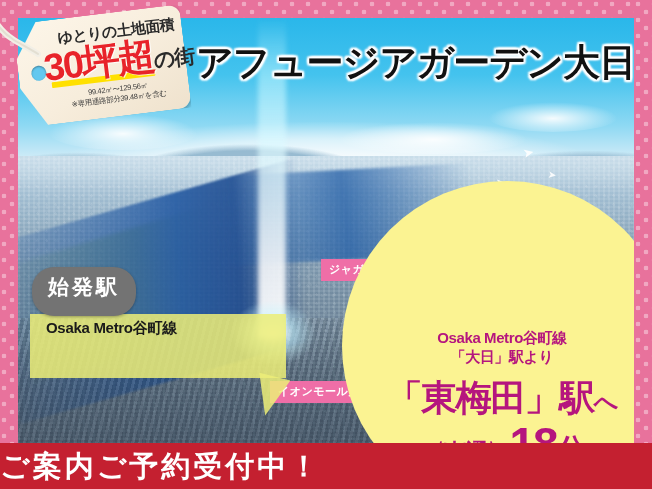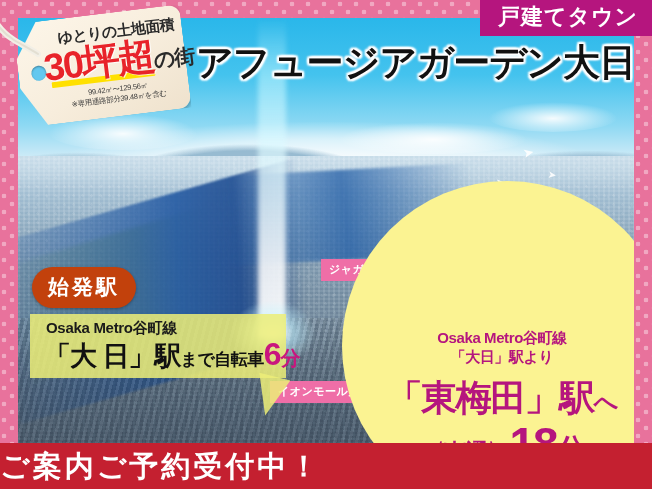--- a/index.html
+++ b/index.html
@@ -198,23 +198,23 @@
   .subline .blk{
     color:#111111;
     text-shadow:
       2px 0 2px #fff,-2px 0 2px #fff,0 2px 2px #fff,0 -2px 2px #fff,
       2px 2px 2px #fff,-2px -2px 2px #fff,2px -2px 2px #fff,-2px 2px 2px #fff;
   }
 
   
   .pill{
     position:absolute;left:14px;top:249px;
-    background:#c2410c;color:#ffffff;
+    background:#737373;color:#ffffff;
     font-size:21px;font-weight:bold;letter-spacing:3px;
-    padding:6px 16px 7px 16px;
+    padding:6px 16px 15px 16px;
     border-radius:22px;
     z-index:5;
     box-shadow:0 1px 3px rgba(0,0,0,.3);
   }
 
   
   .ybox{
     position:absolute;left:12px;top:296px;width:256px;height:64px;
     background:rgba(236,238,120,.86);
     z-index:4;
@@ -304,23 +304,20 @@
     <div class="bird b3">➤</div>
 
     <div class="plabel pl-jaguar">ジャガータウン</div>
     <div class="plabel pl-aeon">イオンモール大日</div>
 
     <div class="pill">始発駅</div>
 
     <div class="ytail"></div>
     <div class="ybox">
       <div class="l1">Osaka Metro谷町線</div>
-      <div class="l2">
-        <span class="st">「大 日」駅</span><span class="md">まで自転車</span><span class="num">6</span><span class="unit">分</span>
-      </div>
     </div>
 
     <div class="circle"></div>
     <div class="circ-txt ct1">Osaka Metro谷町線</div>
     <div class="circ-txt ct2">「大日」駅より</div>
     <div class="circ-txt ct3">
       <span class="big">「東梅田」駅</span><span class="sm">へ</span>
     </div>
     <div class="circ-txt ct4">
       <span class="dir">〈直通〉</span><span class="n">18</span><span class="u">分</span>
@@ -344,19 +341,18 @@
   </div>
   <svg class="string" viewBox="0 0 58 70" xmlns="http://www.w3.org/2000/svg">
     <path d="M2 2 C 6 20, 14 34, 30 44 C 40 50, 48 54, 54 58" stroke="#f2efe6" stroke-width="6" fill="none" stroke-linecap="round"></path>
     <path d="M2 2 C 6 20, 14 34, 30 44 C 40 50, 48 54, 54 58" stroke="#d9d3c4" stroke-width="2" fill="none" stroke-linecap="round" opacity=".6"></path>
   </svg>
 
   <div class="frame frame-top"></div>
   <div class="frame frame-left"></div>
   <div class="frame frame-right"></div>
 
-  <div class="top-tag">戸建てタウン</div>
 
   <div class="redbar">
     <span>ご案内ご予約受付中！</span>
   </div>
 
 </div>
 
 </body></html>

